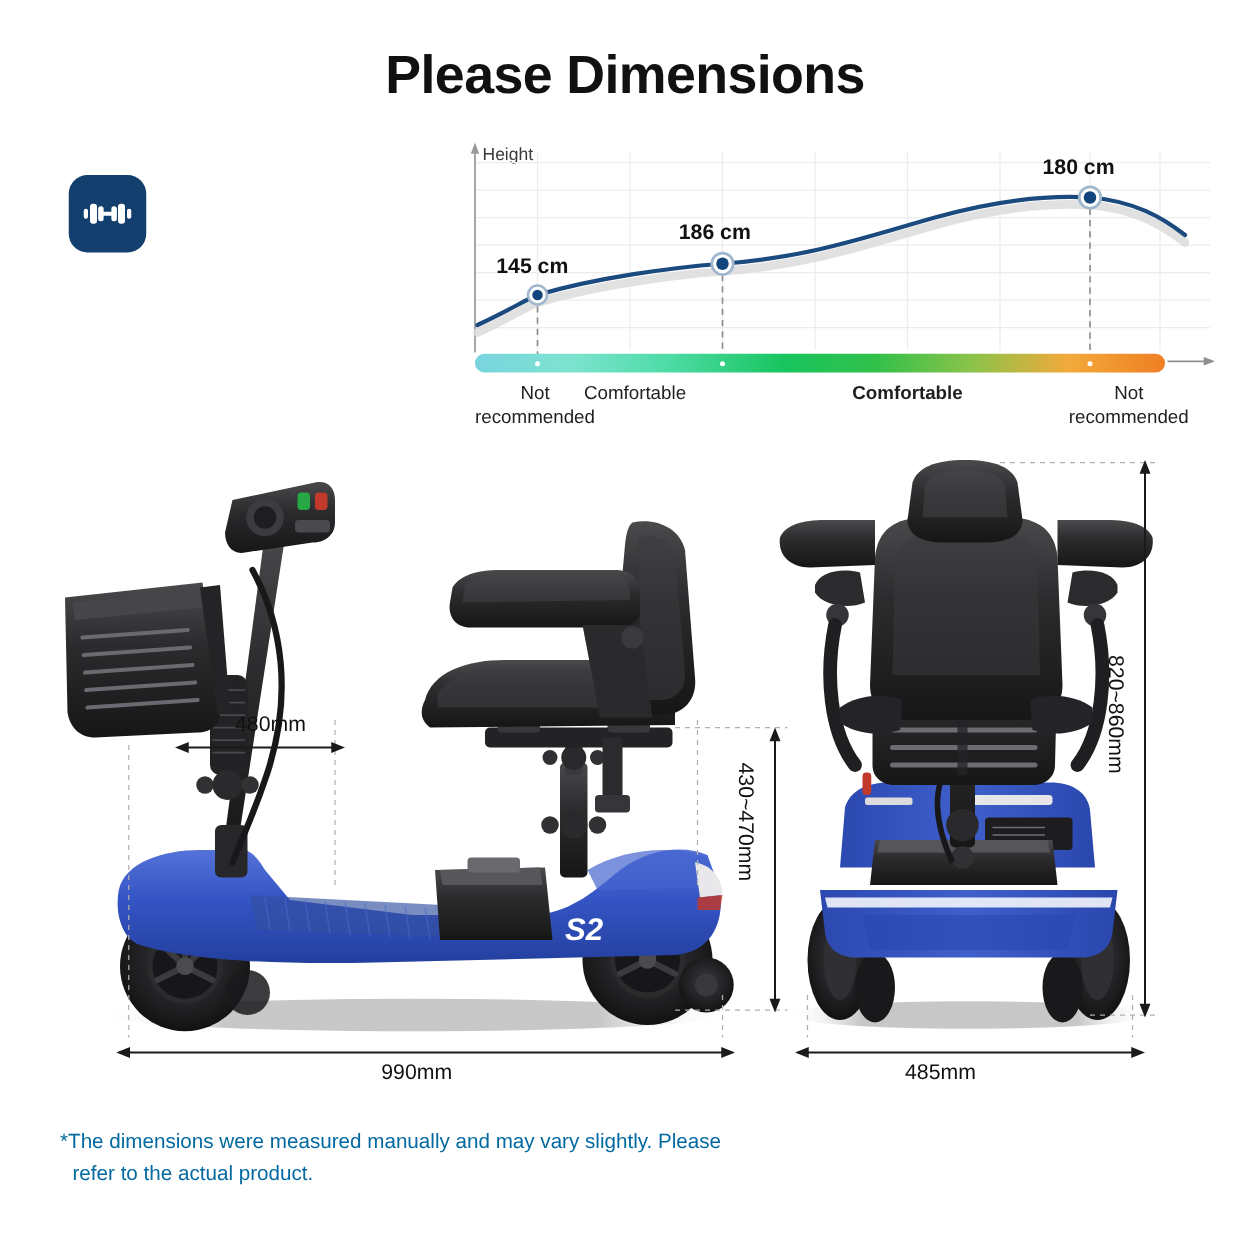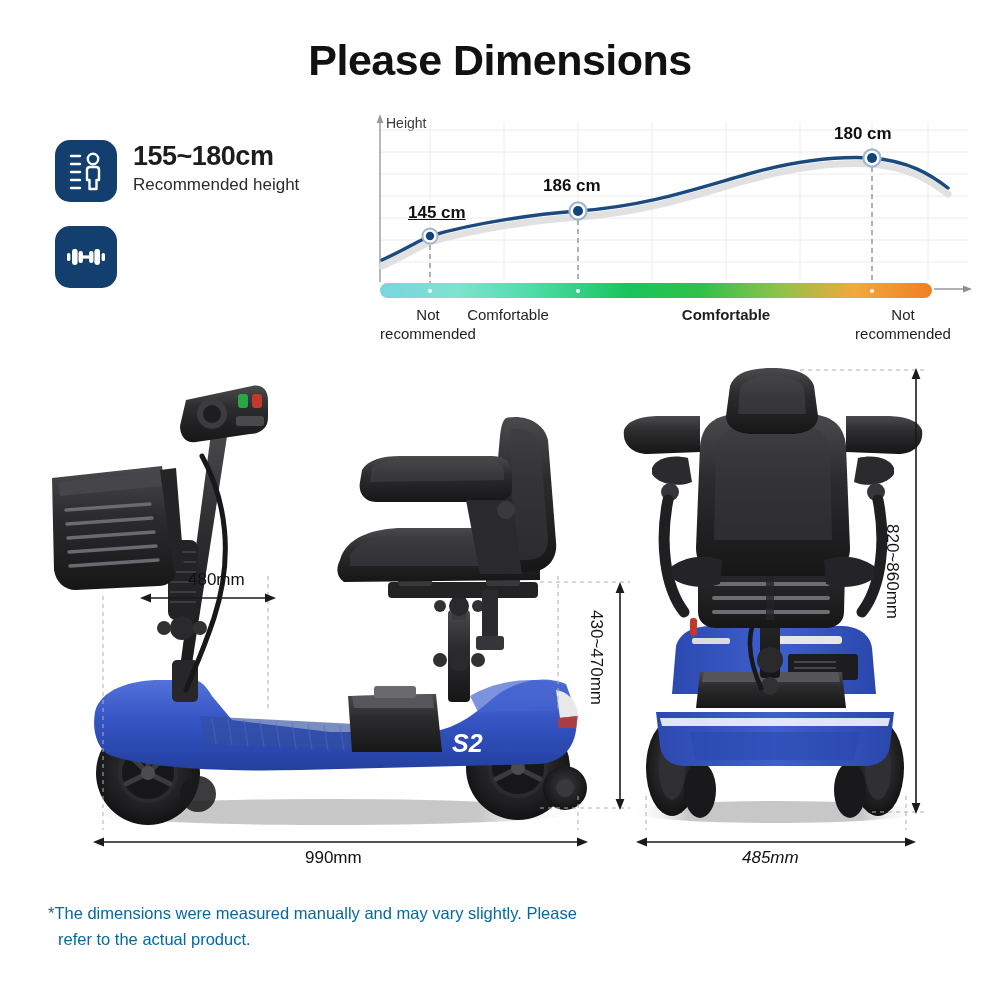--- a/index.html
+++ b/index.html
@@ -154,41 +154,20 @@
     color: #0369a1;
   }
 </style>
 </head>
 <body>
 
 <div id="page-title">Please Dimensions</div>
 
 <div id="spec-list">
 
-  <div class="spec-row">
-    <div class="spec-badge">
-      <svg width="62" height="62" viewBox="0 0 62 62">
-
-        <g stroke="#ffffff" stroke-width="2.4" stroke-linecap="round">
-          <line x1="16" y1="16" x2="25" y2="16"></line>
-          <line x1="16" y1="24" x2="25" y2="24"></line>
-          <line x1="16" y1="32" x2="25" y2="32"></line>
-          <line x1="16" y1="40" x2="25" y2="40"></line>
-          <line x1="16" y1="48" x2="25" y2="48"></line>
-        </g>
-
-        <circle cx="38" cy="19" r="5.2" fill="none" stroke="#ffffff" stroke-width="2.4"></circle>
-        <path d="M32 30 Q32 27 35 27 L41 27 Q44 27 44 30 L44 40 L41.5 40 L41.5 49 L34.5 49 L34.5 40 L32 40 Z" fill="none" stroke="#ffffff" stroke-width="2.4" stroke-linejoin="round"></path>
-      </svg>
-    </div>
-    <div class="spec-text">
-      <div class="spec-value">155~180cm</div>
-      <div class="spec-label">Recommended height</div>
-    </div>
-  </div>
 
   <div class="spec-row">
     <div class="spec-badge">
       <svg width="62" height="62" viewBox="0 0 62 62">
         <g fill="#ffffff">
           <rect x="12" y="27" width="3.4" height="8" rx="1.6"></rect>
           <rect x="17" y="23" width="5.6" height="16" rx="2.4"></rect>
           <rect x="23.5" y="25" width="4.4" height="12" rx="2"></rect>
           <rect x="27" y="29.4" width="8" height="3.2"></rect>
           <rect x="34.1" y="25" width="4.4" height="12" rx="2"></rect>
@@ -252,21 +231,21 @@
     <g>
       <circle cx="62" cy="128" r="7.6" fill="#ffffff" stroke="#9fb6cc" stroke-width="2"></circle>
       <circle cx="62" cy="128" r="4.2" fill="#12457c"></circle>
       <circle cx="210" cy="103" r="8.6" fill="#ffffff" stroke="#9fb6cc" stroke-width="2.2"></circle>
       <circle cx="210" cy="103" r="5" fill="#12457c"></circle>
       <circle cx="504" cy="50" r="8.6" fill="#ffffff" stroke="#9fb6cc" stroke-width="2.2"></circle>
       <circle cx="504" cy="50" r="5" fill="#12457c"></circle>
     </g>
   </svg>
 
-  <div class="point-label" style="left:40px; top:95px;text-decoration:underline;">145 cm</div>
+  <div class="point-label" style="left:29px; top:95px;">145 cm</div>
   <div class="point-label" style="left:175px; top:68px;">186 cm</div>
   <div class="point-label" style="left:466px; top:16px;">180 cm</div>
 
   <div id="gradient-bar"></div>
   <div class="bar-tick" style="left:60px;"></div>
   <div class="bar-tick" style="left:208px;"></div>
   <div class="bar-tick" style="left:502px;"></div>
 
   <div class="zone-label" style="left:0px; top:198px; width:120px;">
     <span>Not</span><br>
@@ -581,20 +560,20 @@
   </svg>
 
   <div class="dim-text" style="left:188px; top:210px;">480mm</div>
 
   <div class="dim-text vertical" style="left:586px; top:250px;">430~470mm</div>
 
   <div class="dim-text" style="left:305px; top:488px;">990mm</div>
 
   <div class="dim-text vertical" style="left:882px; top:164px;">820~860mm</div>
 
-  <div class="dim-text" style="left:742px; top:488px;font-style:italic;">485mm</div>
+  <div class="dim-text" style="left:724px; top:488px;">485mm</div>
 
 </div>
 
 <div id="footnote">
   <span>*The dimensions were measured manually and may vary slightly. Please</span><br>
   <span style="padding-left:10px;">refer to the actual product.</span>
 </div>
 
 </body></html>

